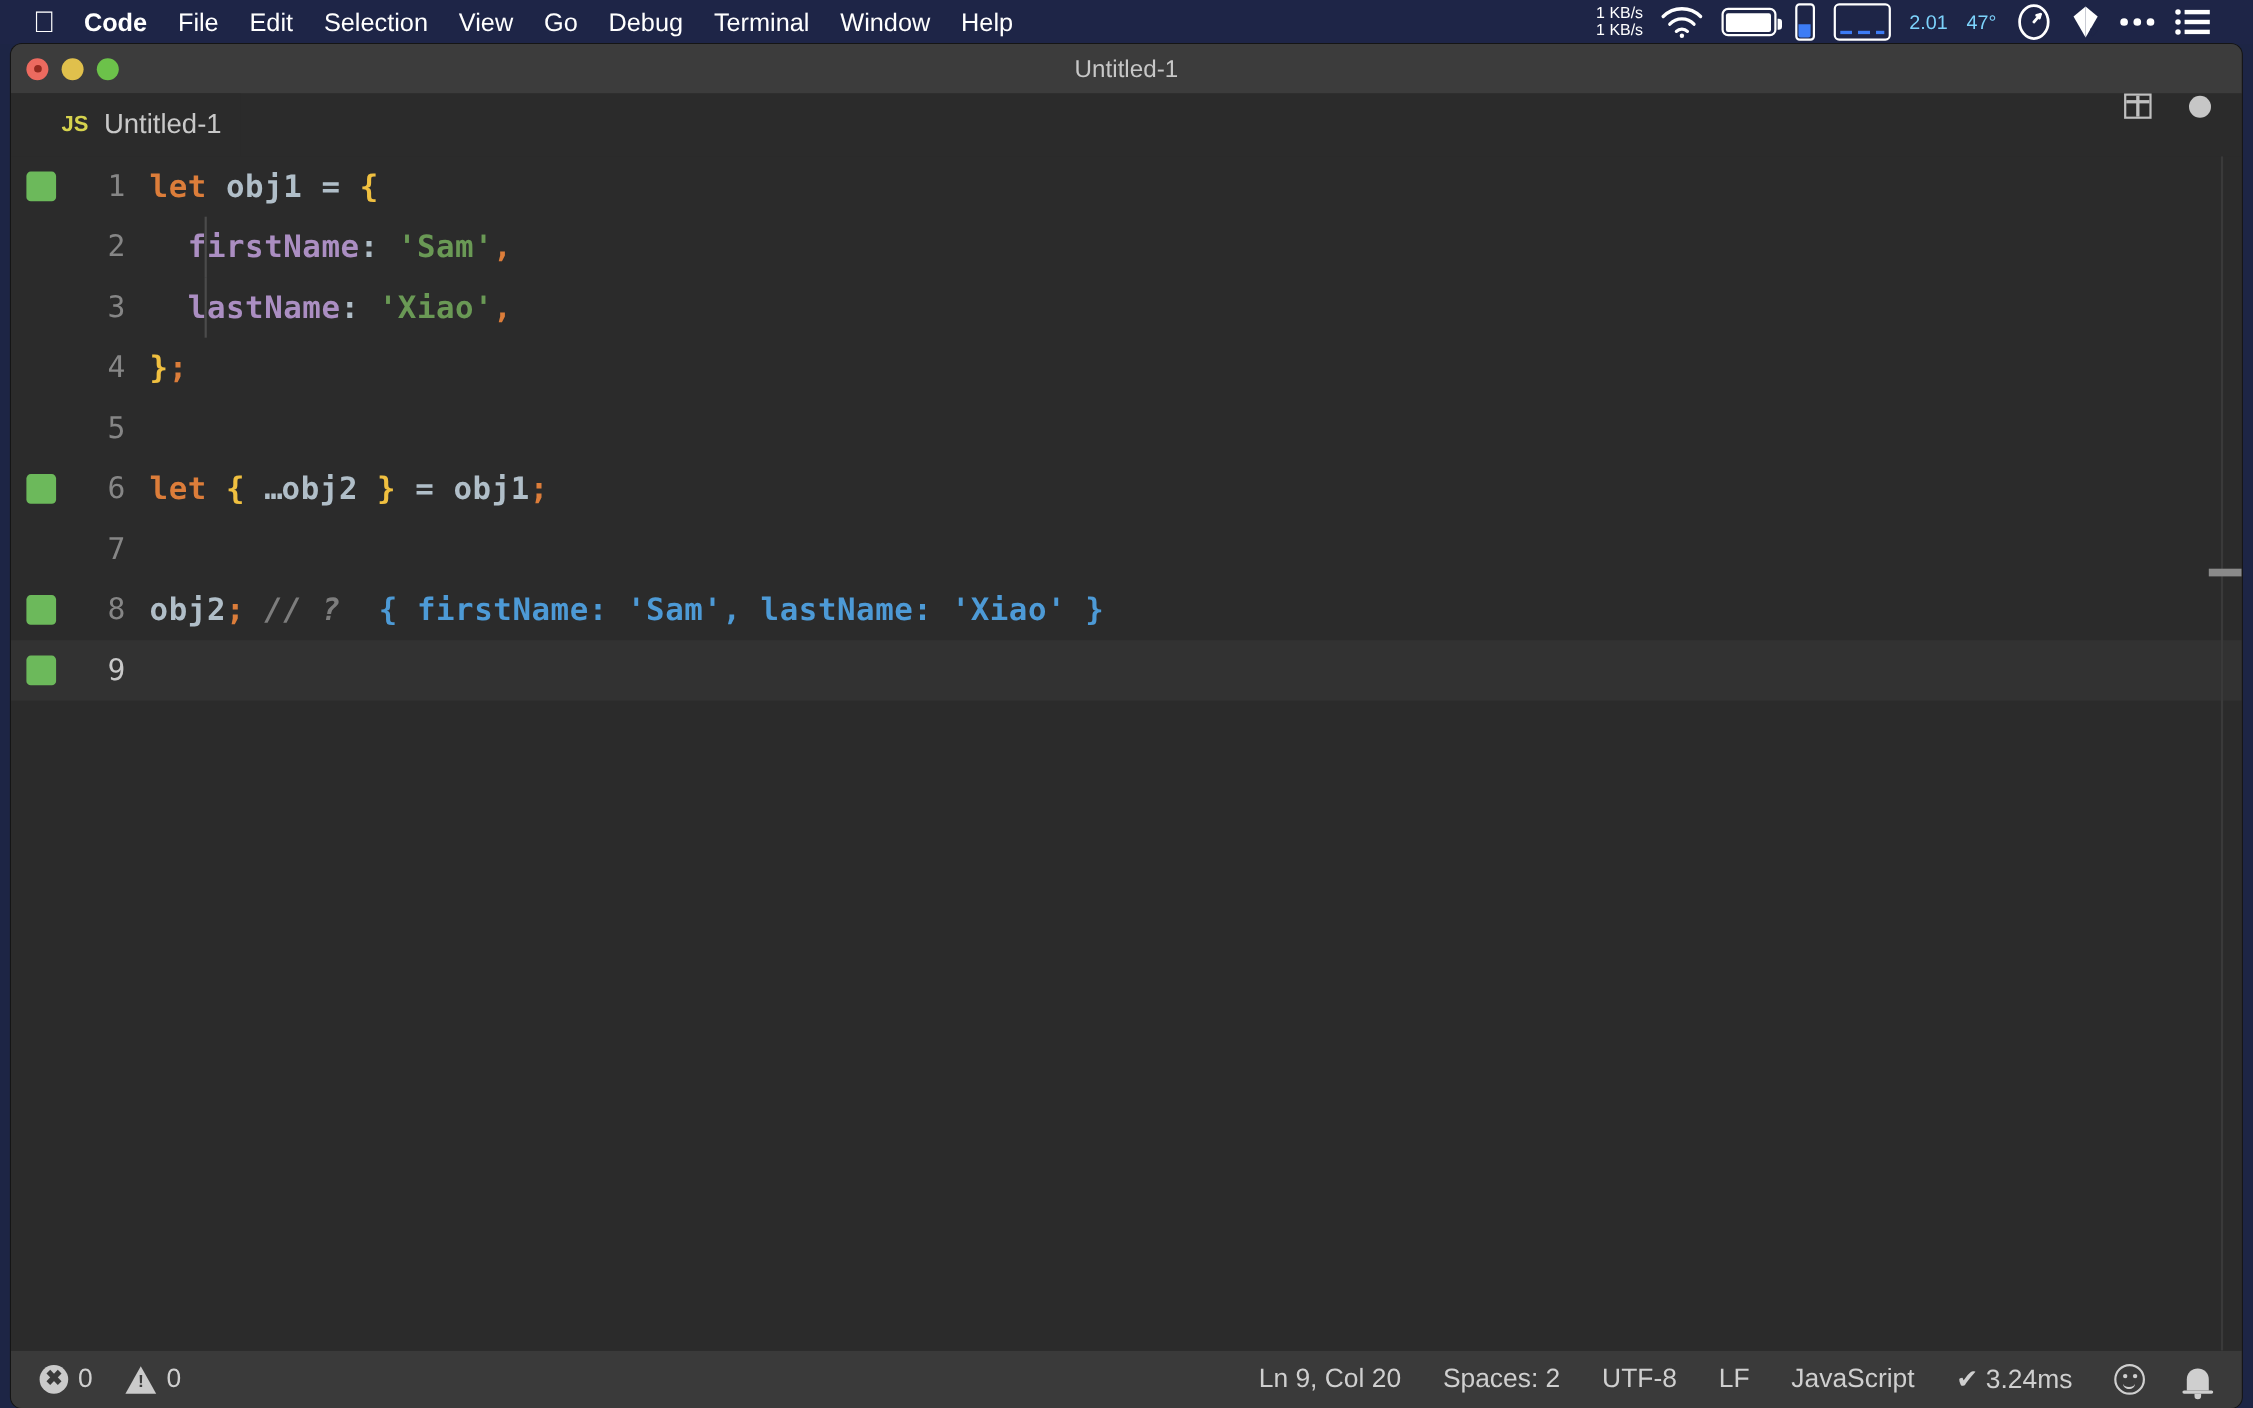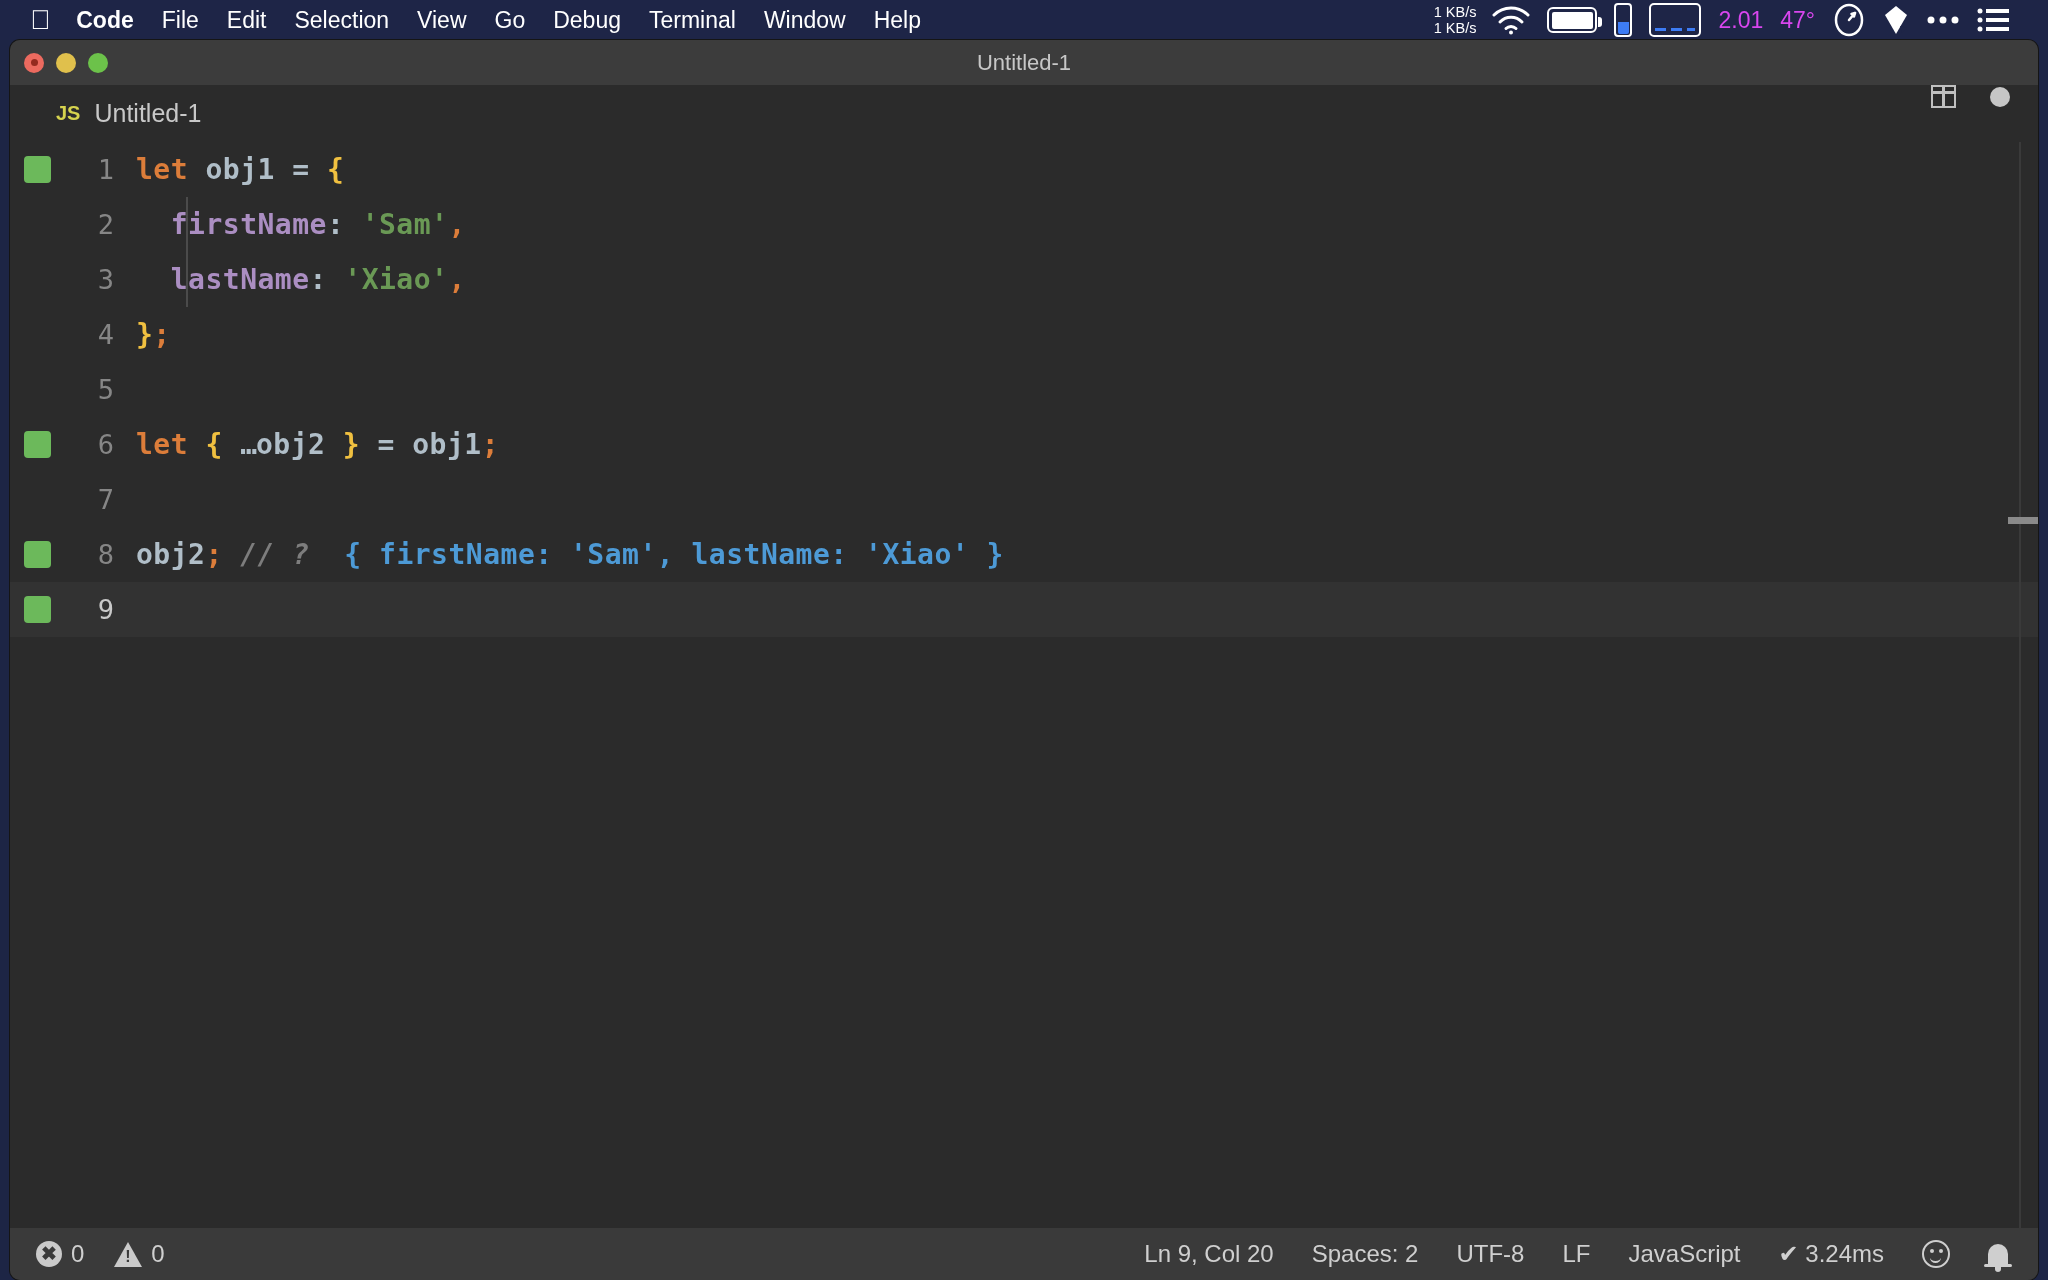--- a/index.html
+++ b/index.html
@@ -27,21 +27,21 @@
   }
   .menu-item.bold{ font-weight:bold; }
   #menu-right{
     margin-left:auto; display:flex; align-items:center; padding-right:22px;
   }
   .net-speed{
     font-size:14.5px; line-height:16px; text-align:right; color:#fff;
     margin-right:16px; font-family:"Liberation Sans", sans-serif;
   }
   .mb-icon{ margin-right:17px; display:flex; align-items:center; }
-  .mb-text{ font-size:23px; color:#d946ef; margin-right:17px;text-align:right; }
+  .mb-text{ font-size:18px; color:#7dd3fc; margin-right:17px;text-align:right; }
 
   
   .battery{ position:relative; width:50px; height:26px; border:2.5px solid #fff;
             border-radius:6px; }
   .battery:after{ content:""; position:absolute; right:-7px; top:8px;
             width:4px; height:10px; background:#fff; border-radius:0 3px 3px 0;}
   .battery-fill{ position:absolute; left:2.5px; top:2.5px; bottom:2.5px; right:2.5px;
             background:#fff; border-radius:2px;}
 
   .minibar{ width:18px; height:34px; border:2.5px solid #fff; border-radius:4px;

